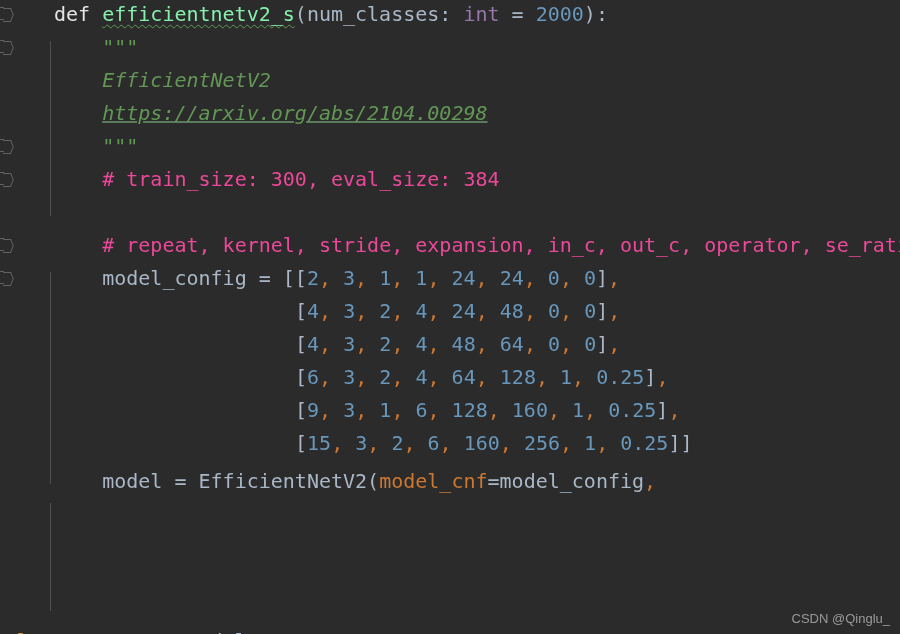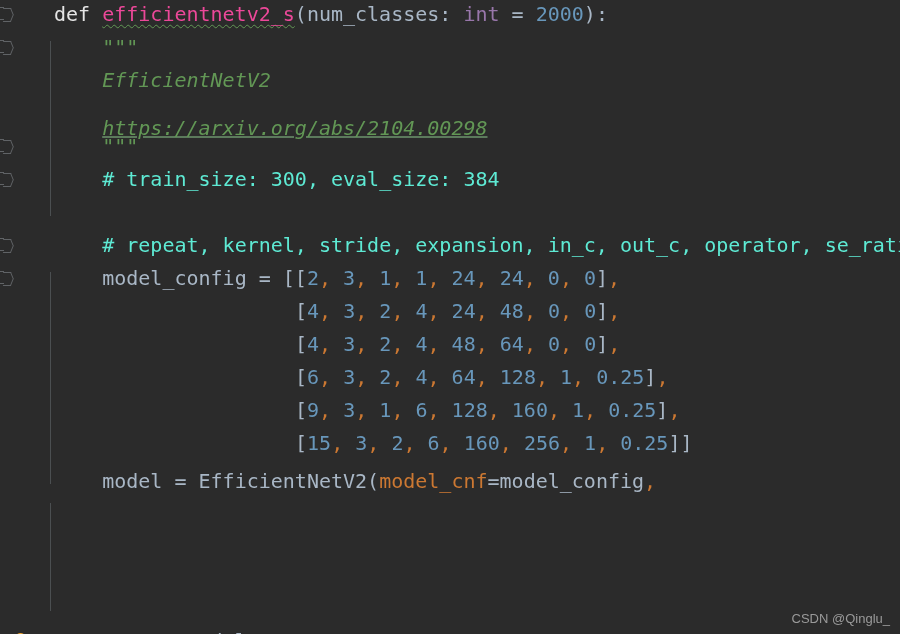--- a/index.html
+++ b/index.html
@@ -112,29 +112,29 @@
     color: #a9b7c6;
   }
   .indent-guide {
     position: absolute;
     width: 1px;
     background: #4b4f51;
   }
 
   
   .kw       { color: #e5e5e5; }          
-  .fname    { color: #ec4899; }          
+  .fname    { color: #86efac; }          
   .ident    { color: #a9b7c6; }
   .param    { color: #a9b7c6; }
   .type     { color: #9876aa; }          
   .num      { color: #6897bb; }          
   .op       { color: #a9b7c6; }
   .comma    { color: #cc7832; }
   .punc     { color: #a9b7c6; }
-  .comment  { color: #5eead4; }
+  .comment  { color: #ec4899; }
   .doc      { color: #629755; font-style: italic; }
   .doclink  { color: #629755; font-style: italic; text-decoration: underline; text-decoration-color: #5c7a5c; }
   .kwarg    { color: #cc7832; }          
   .cls      { color: #a9b7c6; }
 
   .spell {
     text-decoration: underline;
     text-decoration-style: wavy;
     text-decoration-color: #629755;
     text-decoration-thickness: 1px;
@@ -178,21 +178,21 @@
       </div>
       <div class="bulb" style="top: 633px;">
         <span class="glass"></span>
       </div>
     </div>
 
   <div id="code">
       <div class="line" style="top: -2px; left: 18px;"><span class="kw">def </span><span class="fname spell">efficientnetv2_s</span><span class="punc">(</span><span class="param">num_classes</span><span class="punc">: </span><span class="type">int</span><span class="op"> = </span><span class="num">2000</span><span class="punc">):</span></div>
       <div class="line" style="top: 31px; left: 66.2px;"><span class="doc">"""</span></div>
       <div class="line" style="top: 64px; left: 66.2px;"><span class="doc">EfficientNetV2</span></div>
-      <div class="line" style="top: 97px; left: 66.2px; margin-top: 15px;"><span class="doclink">https://arxiv.org/abs/2104.00298</span></div>
+      <div class="line" style="top: 97px; left: 66.2px;"><span class="doclink">https://arxiv.org/abs/2104.00298</span></div>
       <div class="line" style="top: 130px; left: 66.2px;"><span class="doc">"""</span></div>
       <div class="line" style="top: 163px; left: 66.2px;"><span class="comment"># train_size: 300, eval_size: 384</span></div>
       <div class="line" style="top: 196px; left: 66.2px;"></div>
       <div class="line" style="top: 229px; left: 66.2px;"><span class="comment"># repeat, kernel, stride, expansion, in_c, out_c, operator, se_ratio</span></div>
       <div class="line" style="top: 262px; left: 66.2px;"><span class="ident">model_config</span><span class="op"> = </span><span class="punc">[[</span><span class="num">2</span><span class="comma">, </span><span class="num">3</span><span class="comma">, </span><span class="num">1</span><span class="comma">, </span><span class="num">1</span><span class="comma">, </span><span class="num">24</span><span class="comma">, </span><span class="num">24</span><span class="comma">, </span><span class="num">0</span><span class="comma">, </span><span class="num">0</span><span class="punc">]</span><span class="comma">,</span></div>
       <div class="line" style="top: 295px; left: 259px;"><span class="punc">[</span><span class="num">4</span><span class="comma">, </span><span class="num">3</span><span class="comma">, </span><span class="num">2</span><span class="comma">, </span><span class="num">4</span><span class="comma">, </span><span class="num">24</span><span class="comma">, </span><span class="num">48</span><span class="comma">, </span><span class="num">0</span><span class="comma">, </span><span class="num">0</span><span class="punc">]</span><span class="comma">,</span></div>
       <div class="line" style="top: 328px; left: 259px;"><span class="punc">[</span><span class="num">4</span><span class="comma">, </span><span class="num">3</span><span class="comma">, </span><span class="num">2</span><span class="comma">, </span><span class="num">4</span><span class="comma">, </span><span class="num">48</span><span class="comma">, </span><span class="num">64</span><span class="comma">, </span><span class="num">0</span><span class="comma">, </span><span class="num">0</span><span class="punc">]</span><span class="comma">,</span></div>
       <div class="line" style="top: 361px; left: 259px;"><span class="punc">[</span><span class="num">6</span><span class="comma">, </span><span class="num">3</span><span class="comma">, </span><span class="num">2</span><span class="comma">, </span><span class="num">4</span><span class="comma">, </span><span class="num">64</span><span class="comma">, </span><span class="num">128</span><span class="comma">, </span><span class="num">1</span><span class="comma">, </span><span class="num">0.25</span><span class="punc">]</span><span class="comma">,</span></div>
       <div class="line" style="top: 394px; left: 259px;"><span class="punc">[</span><span class="num">9</span><span class="comma">, </span><span class="num">3</span><span class="comma">, </span><span class="num">1</span><span class="comma">, </span><span class="num">6</span><span class="comma">, </span><span class="num">128</span><span class="comma">, </span><span class="num">160</span><span class="comma">, </span><span class="num">1</span><span class="comma">, </span><span class="num">0.25</span><span class="punc">]</span><span class="comma">,</span></div>
       <div class="line" style="top: 427px; left: 259px;"><span class="punc">[</span><span class="num">15</span><span class="comma">, </span><span class="num">3</span><span class="comma">, </span><span class="num">2</span><span class="comma">, </span><span class="num">6</span><span class="comma">, </span><span class="num">160</span><span class="comma">, </span><span class="num">256</span><span class="comma">, </span><span class="num">1</span><span class="comma">, </span><span class="num">0.25</span><span class="punc">]]</span></div>

